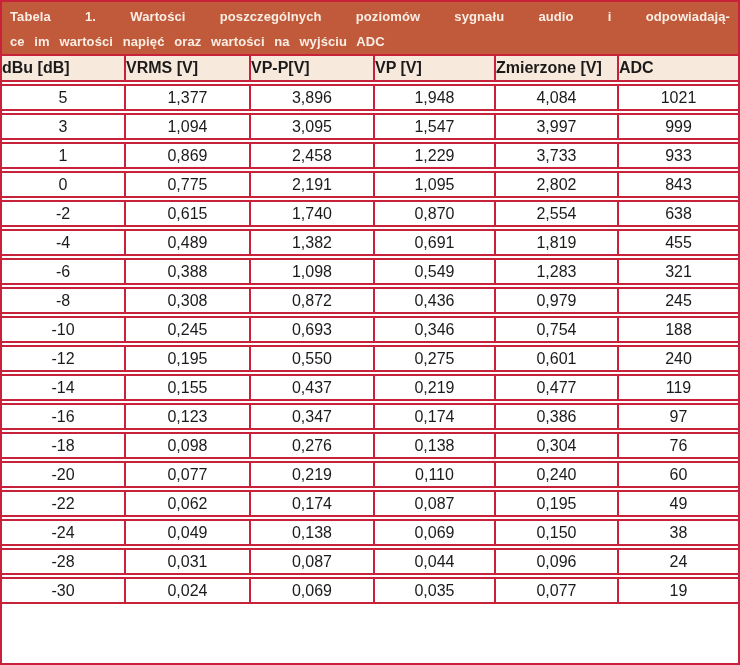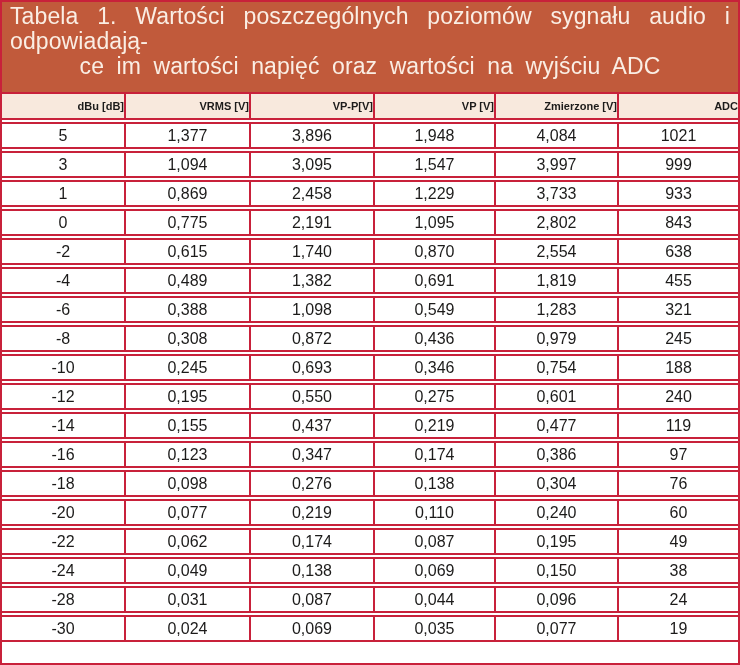--- a/index.html
+++ b/index.html
@@ -18,50 +18,50 @@
   }
   .frame{
     width:740px;height:665px;
     border:2px solid var(--red);
     background:#ffffff;
     overflow:hidden;
   }
   .title{
     background:var(--title-bg);
     color:var(--title-text);
-    font-weight:normal;
-    font-size:23px;
+    font-weight:bold;
+    font-size:13px;
     line-height:25px;
-    padding:2px 8px 13px 8px;
+    padding:2px 8px 0 8px;
     border-bottom:2px solid var(--red);
     letter-spacing:0.1px;
   }
   .title-line1{
     text-align:justify;
     text-align-last:justify;
   }
   .title-line2{
-    text-align:center;
+    text-align:left;
     word-spacing:6px;
   }
   table{
     width:100%;
     table-layout:fixed;
     border-collapse:separate;
     border-spacing:0 2px;
     margin-top:-4px;
   }
   th{
     background:var(--header-bg);
     border-top:2px solid var(--red);
     border-bottom:2px solid var(--red);
-    font-size:11px;
+    font-size:16px;
     font-weight:bold;
     color:var(--cell-text);
-    text-align:right;
+    text-align:left;
     height:28px;
     padding:2px 0;
   }
   td{
     background:#ffffff;
     border-top:2px solid var(--red);
     border-bottom:2px solid var(--red);
     font-size:16px;
     color:var(--cell-text);
     text-align:center;

